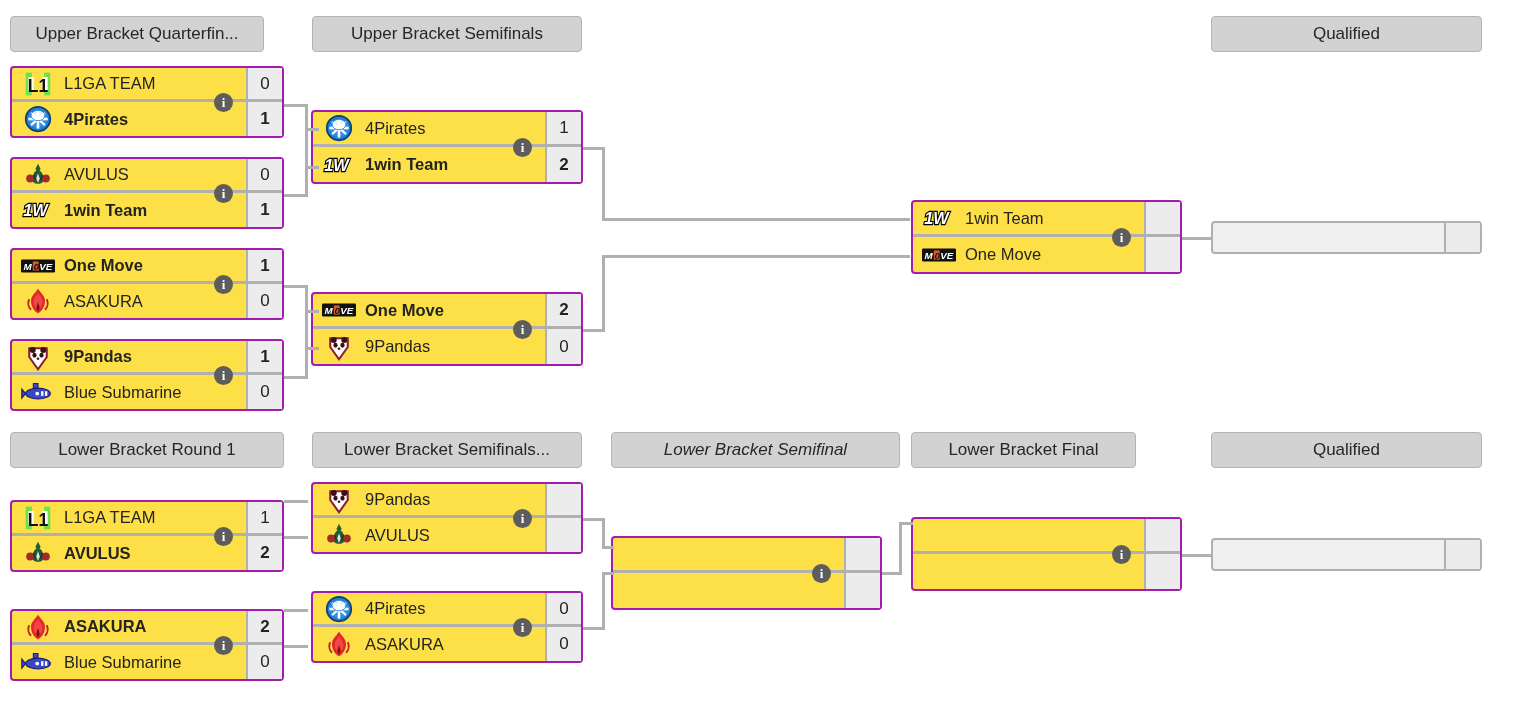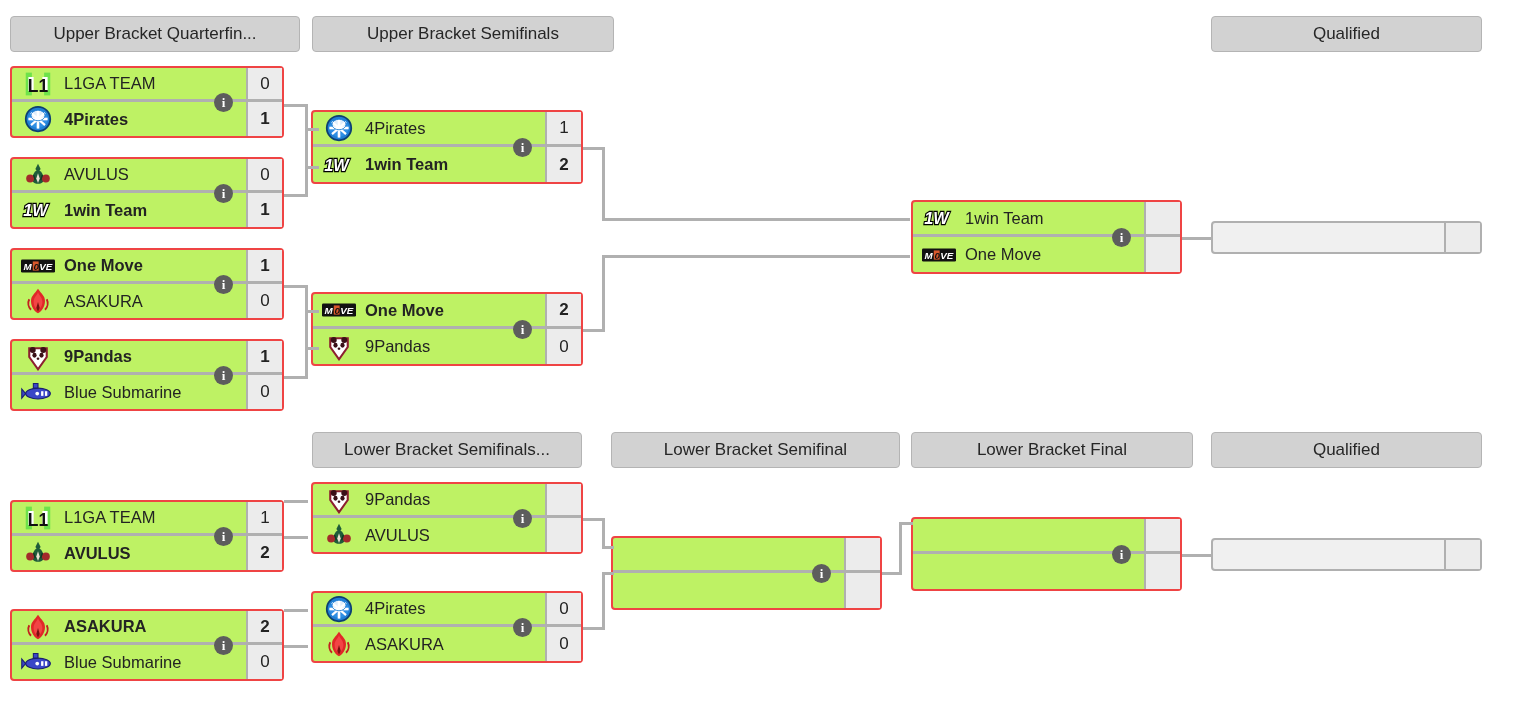--- a/index.html
+++ b/index.html
@@ -24,22 +24,22 @@
     text-align: center;
     white-space: nowrap;
     overflow: hidden;
     text-overflow: ellipsis;
     padding: 0 8px;
   }
 
   
   .match {
     position: absolute;
-    background: #bef264;
-    border: 2px solid #ef4444;
+    background: #fde047;
+    border: 2px solid #a21caf;
     border-radius: 4px;
     display: flex;
     flex-direction: column;
     overflow: visible;
   }
   .match .rows { display: flex; flex-direction: column; height: 100%; }
   .team-row {
     display: flex;
     align-items: center;
     height: 50%;
@@ -154,27 +154,28 @@
   <div class="conn h" style="left:583px; top:627px; width:22px;"></div>
   <div class="conn v" style="left:602px; top:572px; height:58px;"></div>
   <div class="conn h" style="left:602px; top:572px; width:12px;"></div>
 
   <div class="conn h" style="left:882px; top:572px; width:20px;"></div>
   <div class="conn v" style="left:899px; top:522px; height:53px;"></div>
   <div class="conn h" style="left:899px; top:522px; width:14px;"></div>
 
   <div class="conn h" style="left:1182px; top:554px; width:30px;"></div>
 
-  <div class="round-header" style="left:10px; top:16px; width:290px;">Upper Bracket Quarterfin...</div>
-  <div class="round-header" style="left:312px; top:16px; width:302px;">Upper Bracket Semifinals</div>
+  <div class="round-header" style="left:10px; top:16px; width:254px;">Upper Bracket Quarterfin...</div>
+  <div class="round-header" style="left:312px; top:16px; width:270px;">Upper Bracket Semifinals</div>
   <div class="round-header" style="left:1211px; top:16px; width:271px;">Qualified</div>
 
+  <div class="round-header" style="left:10px; top:432px; width:274px;">Lower Bracket Round 1</div>
   <div class="round-header" style="left:312px; top:432px; width:270px;">Lower Bracket Semifinals...</div>
-  <div class="round-header" style="left:611px; top:432px; width:289px;">Lower Bracket Semifinal</div>
-  <div class="round-header" style="left:911px; top:432px; width:282px;">Lower Bracket Final</div>
+  <div class="round-header" style="left:611px; top:432px; width:289px;font-style:italic;">Lower Bracket Semifinal</div>
+  <div class="round-header" style="left:911px; top:432px; width:225px;">Lower Bracket Final</div>
   <div class="round-header" style="left:1211px; top:432px; width:271px;">Qualified</div>
 
   <div class="match" style="left:10px; top:66px; width:274px; height:72px;">
       <div class="rows">
         <div class="team-row top">
           <div class="logo-cell">
             <svg class="logo-sq" viewBox="0 0 32 32">
               <rect x="2" y="3" width="7" height="26" fill="#6ee24a"></rect>
               <rect x="23" y="3" width="7" height="26" fill="#6ee24a"></rect>
               <rect x="5" y="8" width="6" height="16" fill="#ffffff"></rect>

